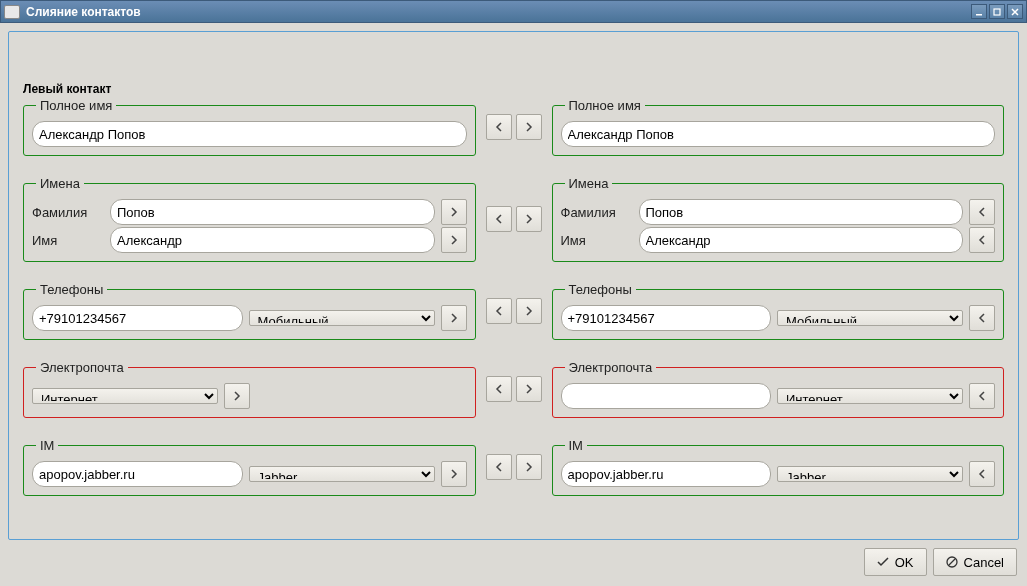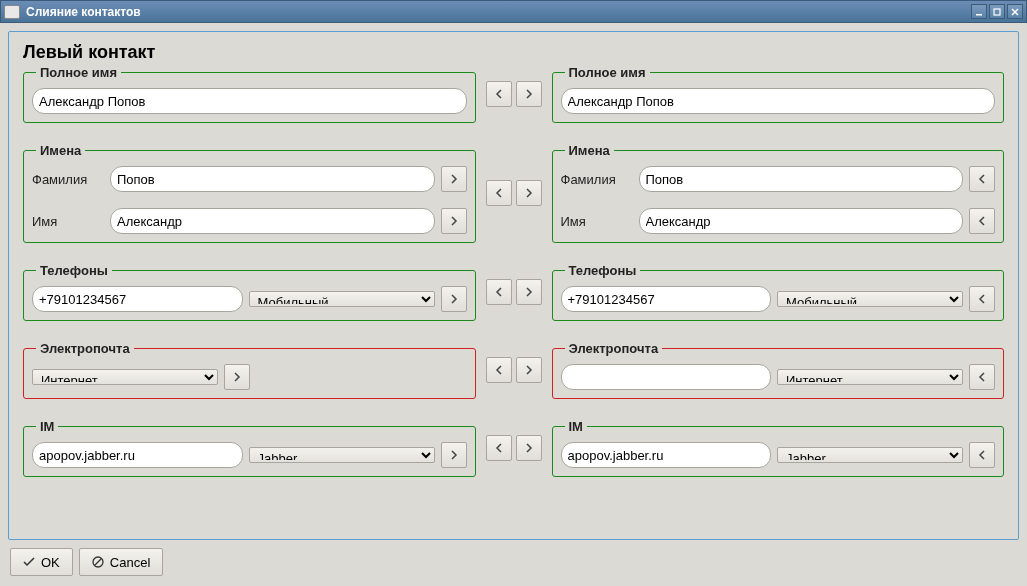--- a/index.html
+++ b/index.html
@@ -78,27 +78,26 @@
       flex: 1;
       position: relative;
     }
     fieldset.green { border-color: #1a8a1a; }
     fieldset.red { border-color: #d02020; }
     legend {
       padding: 0 4px;
       font-size: 13px;
       color: #222;
       margin-left: 4px;
-      font-weight: bold;
     }
     .field-row {
       display: flex;
       align-items: center;
       gap: 6px;
-      margin-bottom: 16px;
+      margin-bottom: 2px;
     }
     .field-row:last-child {
       margin-bottom: 0;
     }
     .field-label {
       width: 72px;
       color: #222;
       font-size: 13px;
     }
     input[type=text] {
@@ -130,20 +129,21 @@
       background: linear-gradient(to bottom, #f4f2ed, #e0ded8);
       cursor: pointer;
       display: inline-flex;
       align-items: center;
       justify-content: center;
       padding: 0 4px;
       color: #333;
     }
     .footer {
       display: flex;
+      justify-content: flex-end;
       gap: 6px;
       padding: 8px 2px 2px 2px;
     }
     .footer-btn {
       height: 28px;
       padding: 0 12px;
       border: 1px solid #a7a59d;
       border-radius: 2px;
       background: linear-gradient(to bottom, #f4f2ed, #e0ded8);
       cursor: pointer;
@@ -164,21 +164,22 @@
     .section-row {
       display: flex;
       margin-bottom: 20px;
     }
     .col-heading-row {
       display: flex;
       margin-bottom: 2px;
     }
     .col-heading-row .side-group{
       font-weight: bold;
-      font-size: 18px;
+      font-size: 12px;
+      margin-top: 40px;
     }
     svg { display: block; }
   </style>
 </head>
 <body>
 
 <div class="titlebar">
   <div class="titlebar-icon"></div>
   <div class="titlebar-title">Слияние контактов</div>
   <div class="titlebar-buttons">

